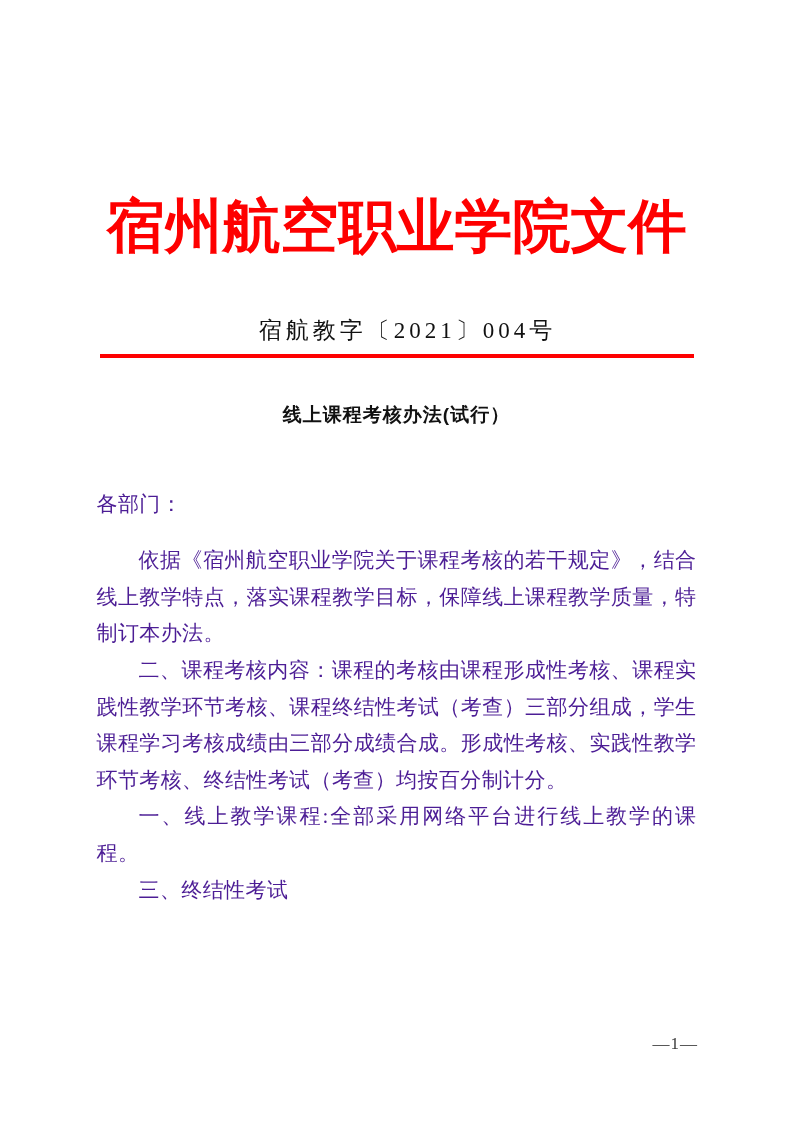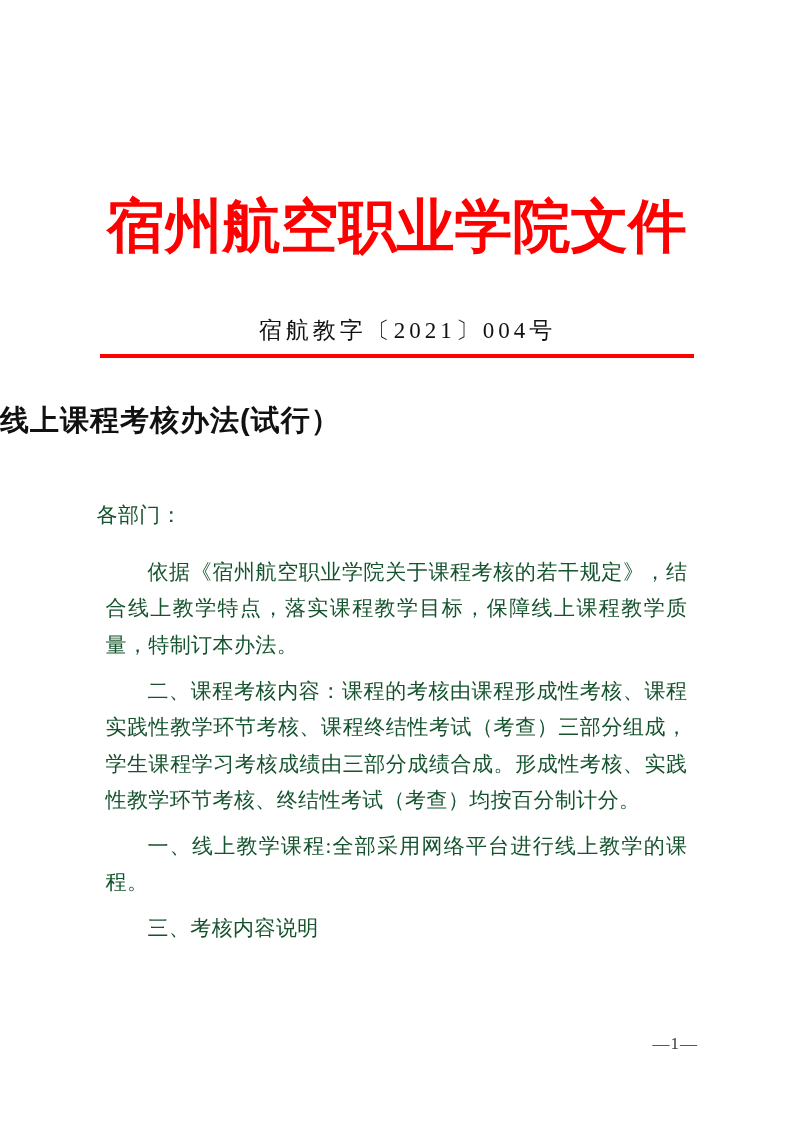--- a/index.html
+++ b/index.html
@@ -41,44 +41,44 @@
   }
   .red-line {
     width: 594px;
     height: 4px;
     margin: 12px auto 0 auto;
     background: #fe0000;
   }
   .doc-title {
     margin: 0;
     margin-top: 46px;
-    font-size: 29px;
+    font-size: 19px;
     line-height: 1.15;
     font-weight: bold;
-    text-align: left;
+    text-align: center;
     color: #111111;
     letter-spacing: 1px;
     font-family: "Liberation Sans", "DejaVu Sans", sans-serif;
   }
   .body-block {
     width: 600px;
     margin: 60px auto 0 auto;
     font-size: 21px;
     line-height: 36.6px;
     letter-spacing: 0.4px;
     text-align: justify;
     text-justify: inter-ideograph;
-    color: #14532d;
+    color: #4c1d95;
   }
   .salutation {
     margin: 0 0 20px 0;
     text-indent: 0;
   }
   .paragraphs p {
-    margin: 9px;
+    margin: 0;
     text-indent: 2em;
   }
   .page-number {
     position: absolute;
     top: 1034px;
     right: 95px;
     font-size: 17px;
     letter-spacing: 1px;
     color: #3a3a3a;
   }
@@ -95,19 +95,19 @@
   <div class="red-line"></div>
 
   <h2 class="doc-title">线上课程考核办法(试行）</h2>
 
   <div class="body-block">
     <p class="salutation">各部门：</p>
     <div class="paragraphs">
         <p>依据《宿州航空职业学院关于课程考核的若干规定》，结合线上教学特点，落实课程教学目标，保障线上课程教学质量，特制订本办法。</p>
         <p>二、课程考核内容：课程的考核由课程形成性考核、课程实践性教学环节考核、课程终结性考试（考查）三部分组成，学生课程学习考核成绩由三部分成绩合成。形成性考核、实践性教学环节考核、终结性考试（考查）均按百分制计分。</p>
         <p>一、线上教学课程:全部采用网络平台进行线上教学的课程。</p>
-        <p>三、考核内容说明</p>
+        <p>三、终结性考试</p>
       </div>
   </div>
 
   <div class="page-number">—1—</div>
 
 </div>
 
 </body></html>

